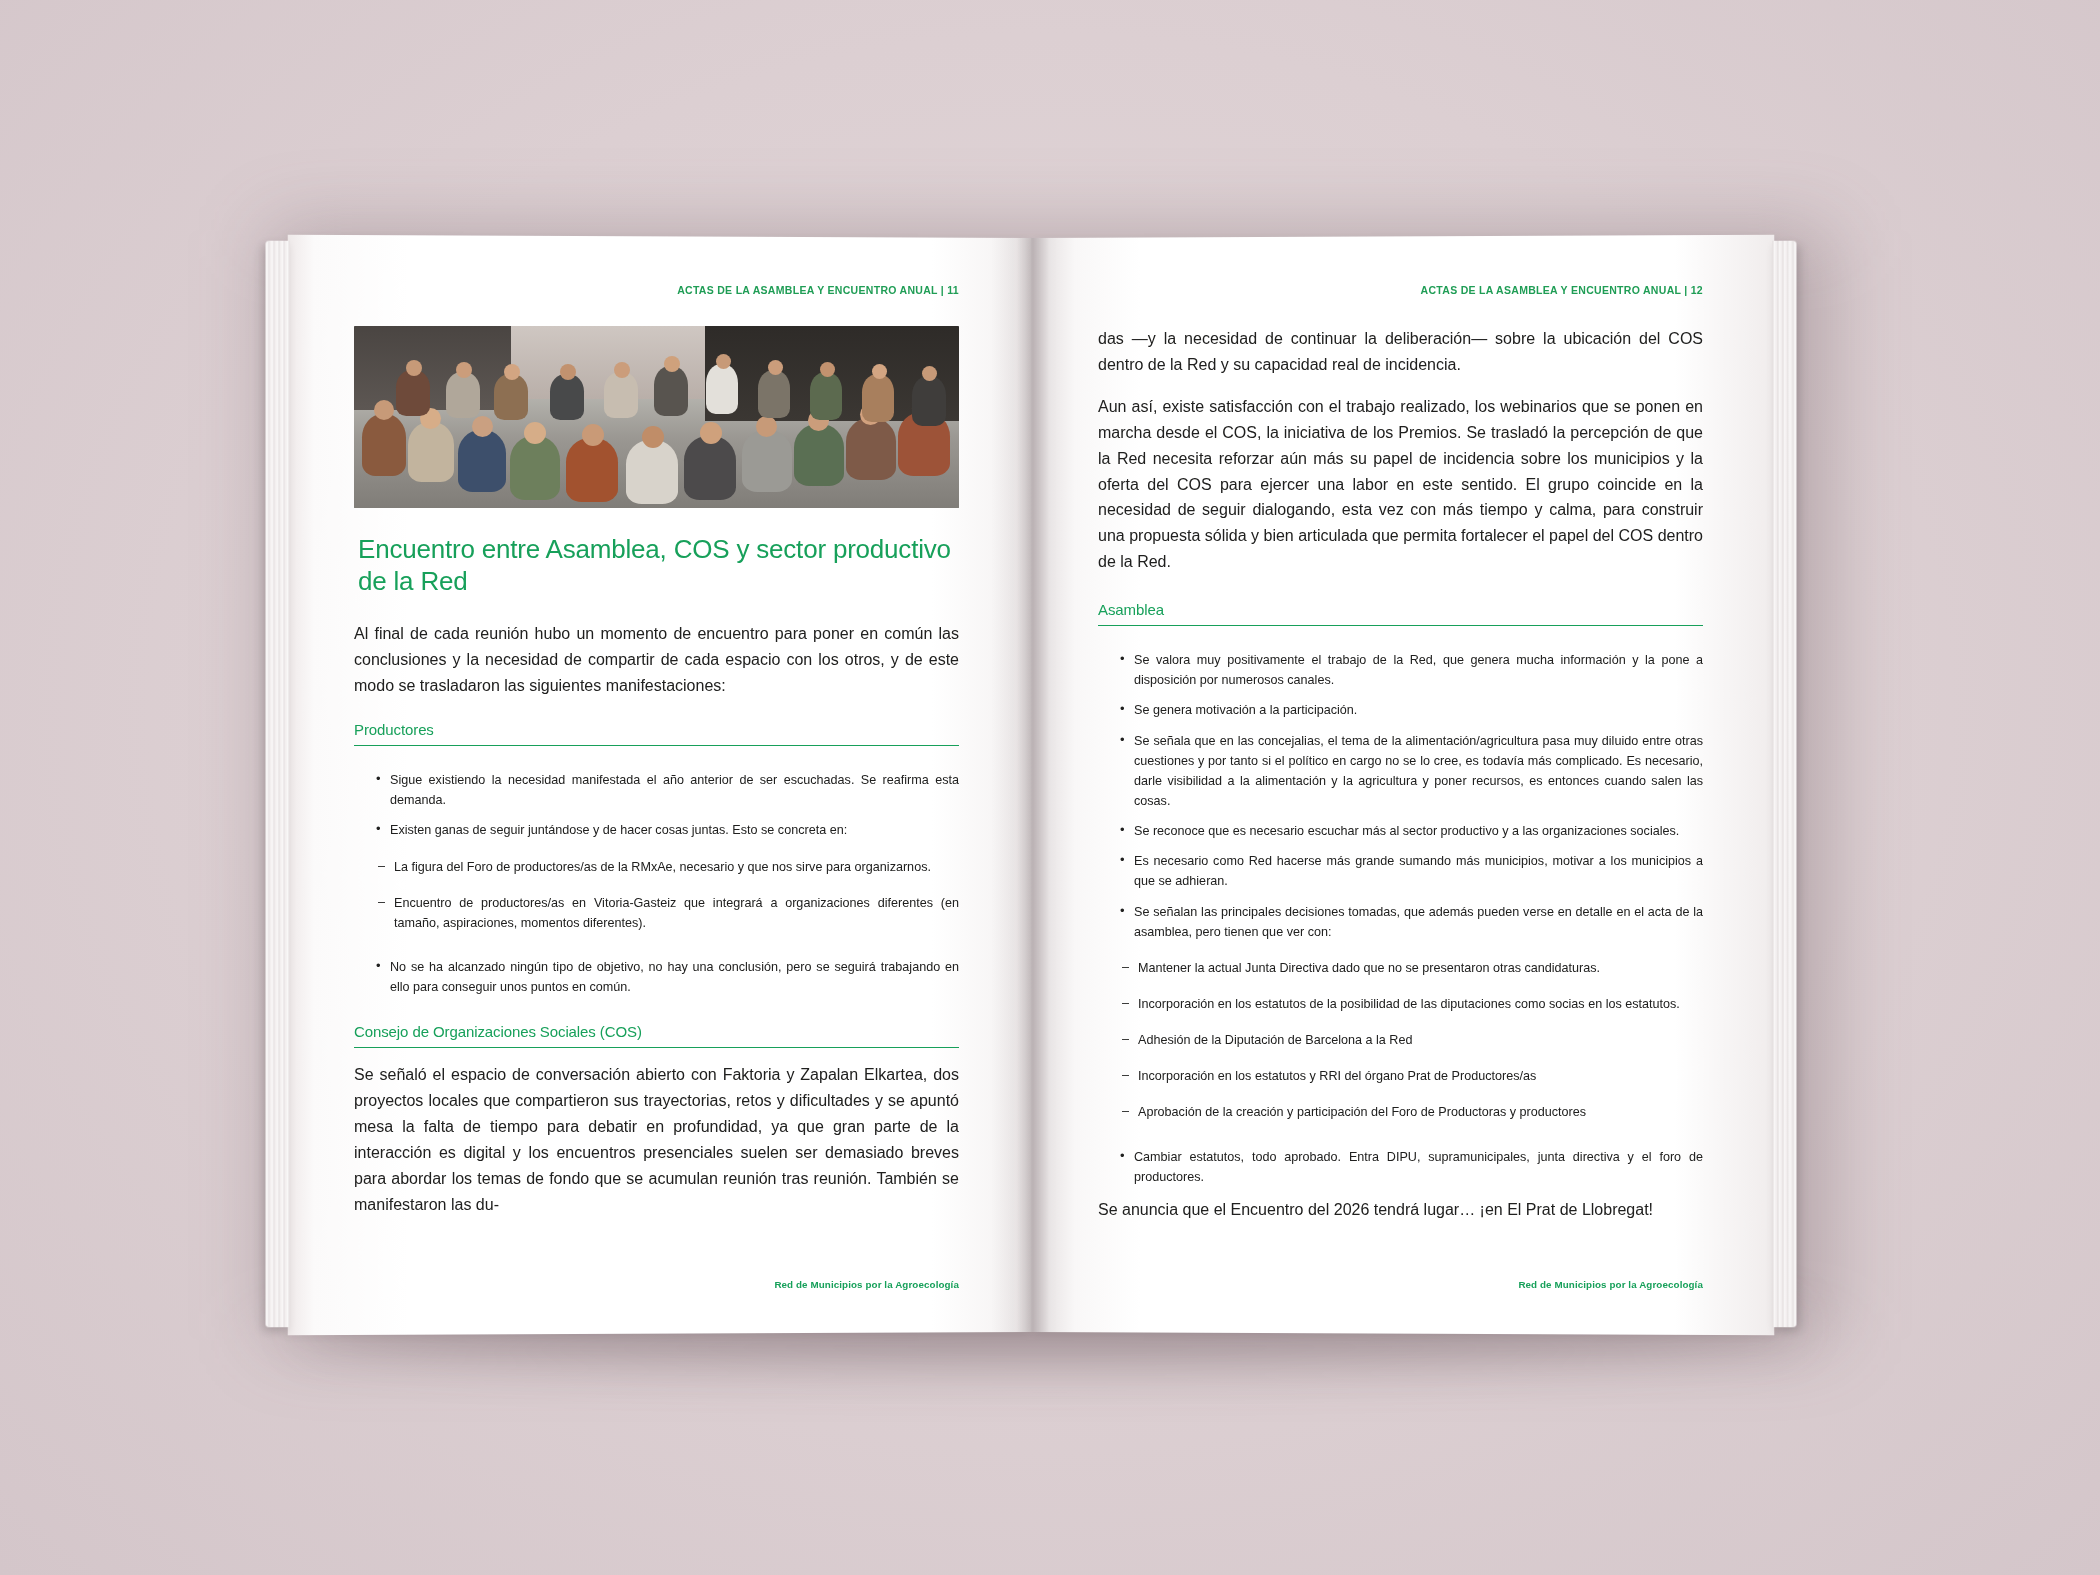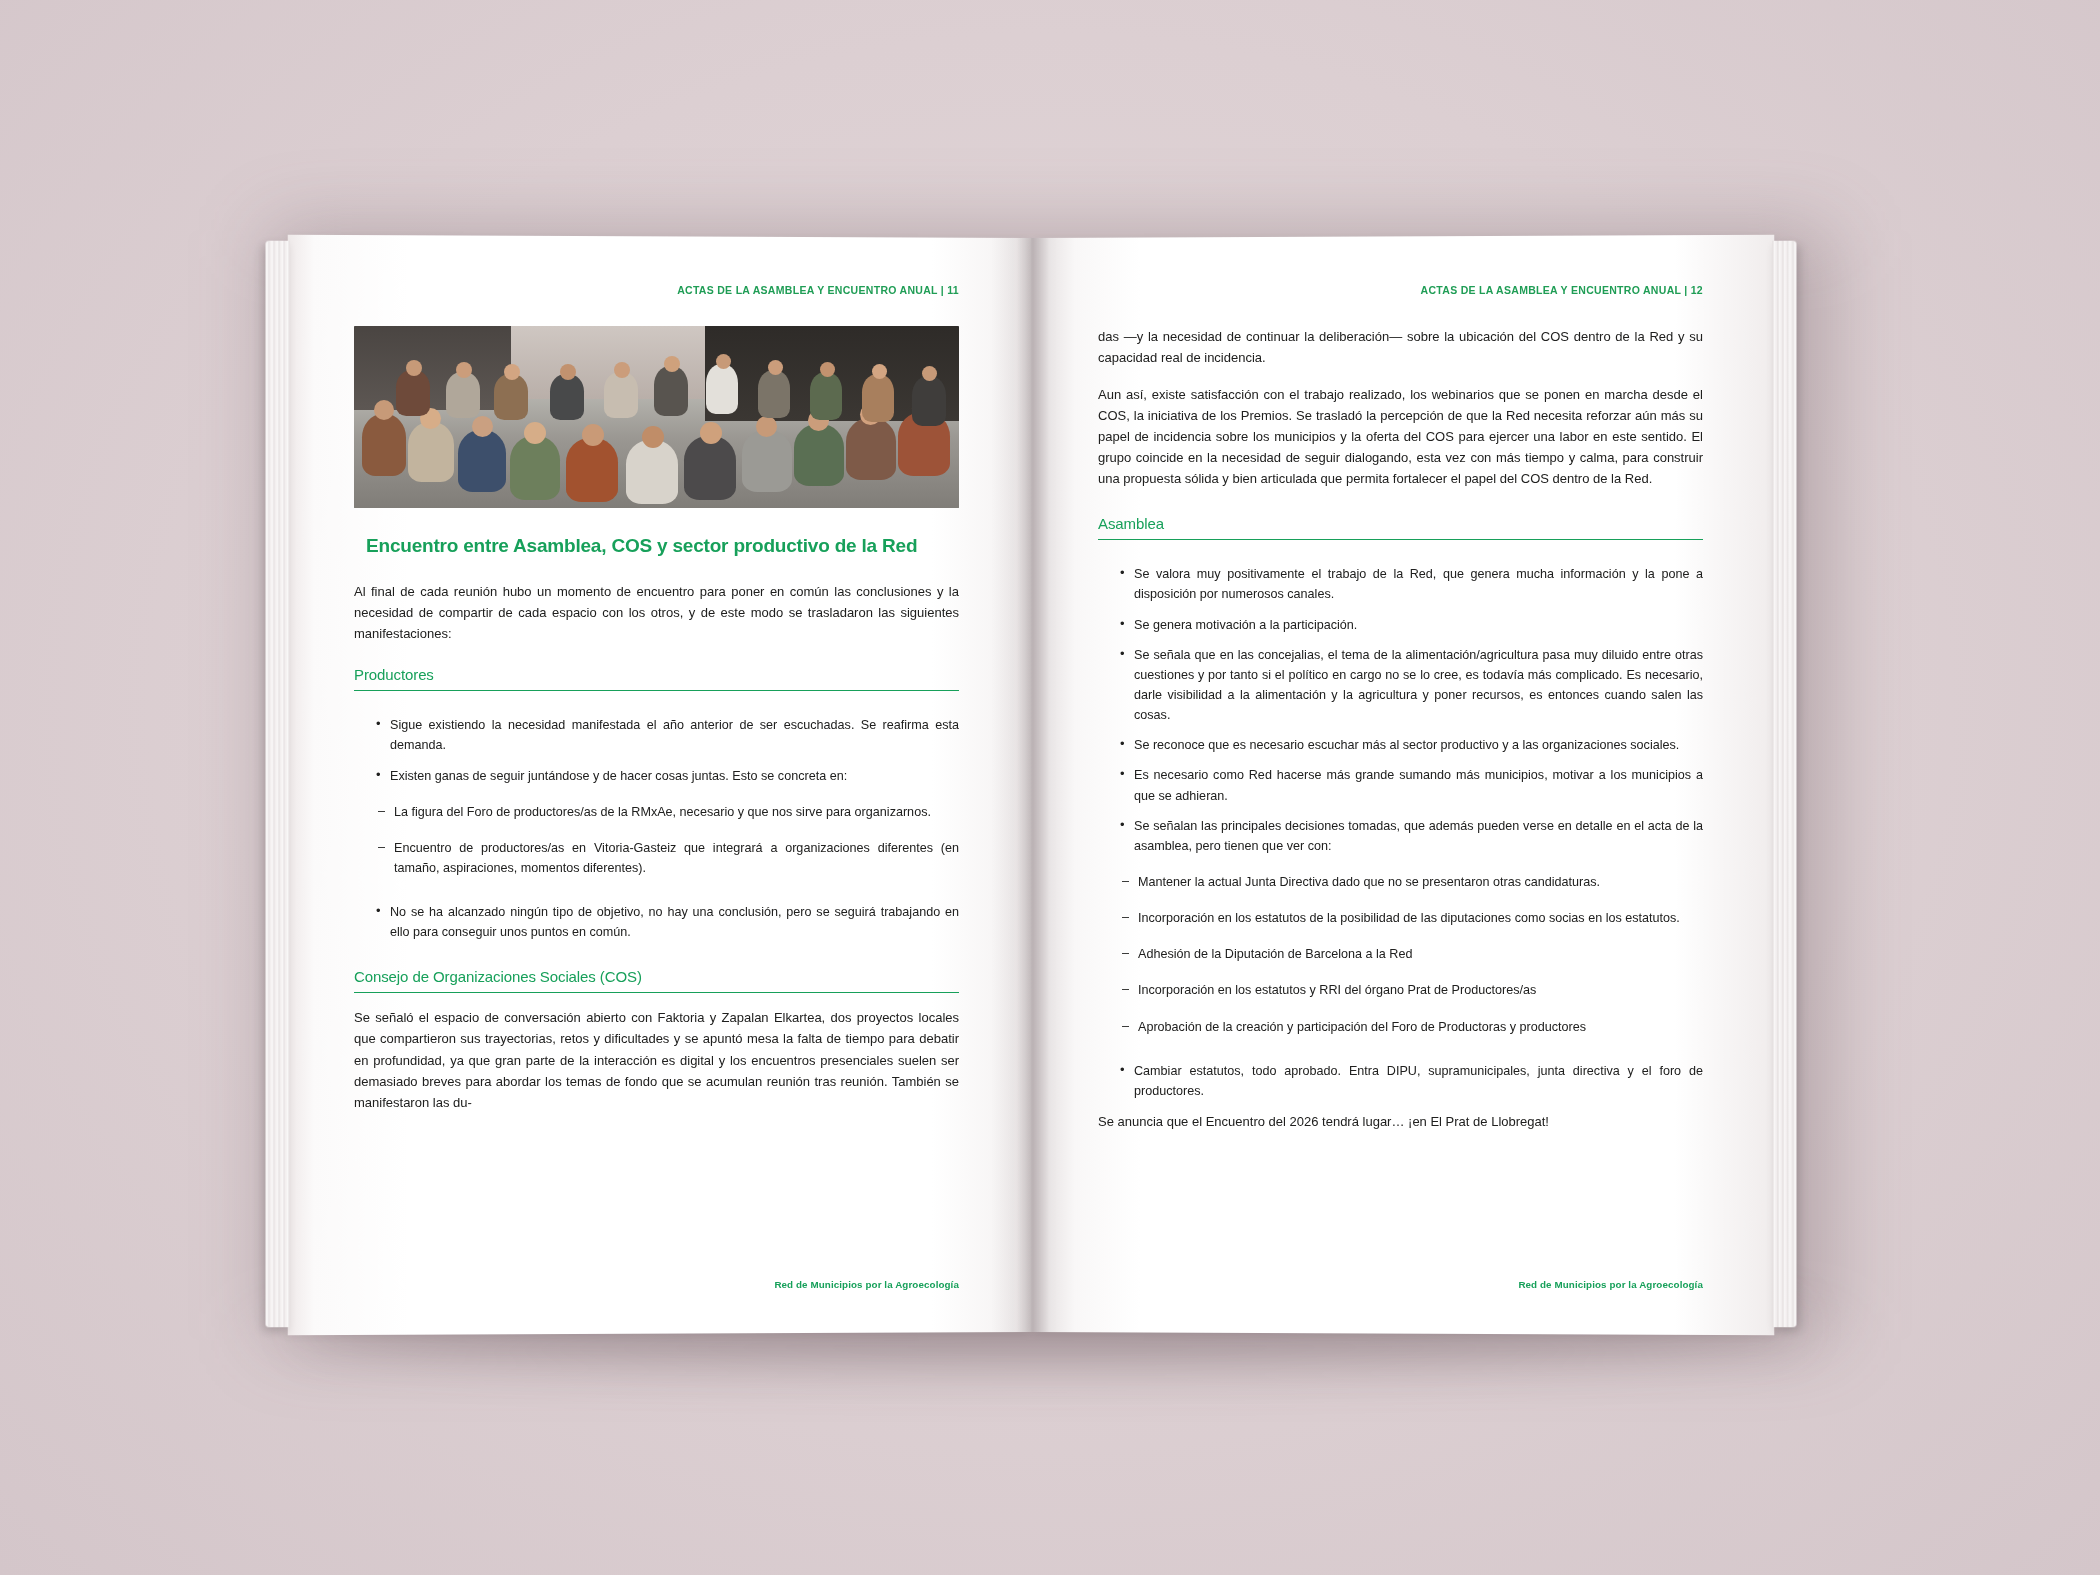--- a/index.html
+++ b/index.html
@@ -159,30 +159,30 @@
   .photo .person {
     position: absolute;
     border-radius: 46% 46% 30% 30% / 38% 38% 20% 20%;
   }
   .photo .head {
     position: absolute;
     border-radius: 50%;
   }
 
   h1.section-title {
-    font-size: 19px;
+    font-size: 26px;
     line-height: 1.22;
-    font-weight: bold;
+    font-weight: normal;
     color: #17a05a;
-    margin: 0 0 24px 12px;
+    margin: 0 0 24px 4px;
     letter-spacing: -0.2px;
   }
 
   p.body {
-    font-size: 13px;
+    font-size: 16px;
     line-height: 1.62;
     color: #20201f;
     margin: 0 0 16px 0;
     text-align: justify;
   }
 
   h2.sub {
     font-size: 15px;
     font-weight: normal;
     color: #17a05a;

